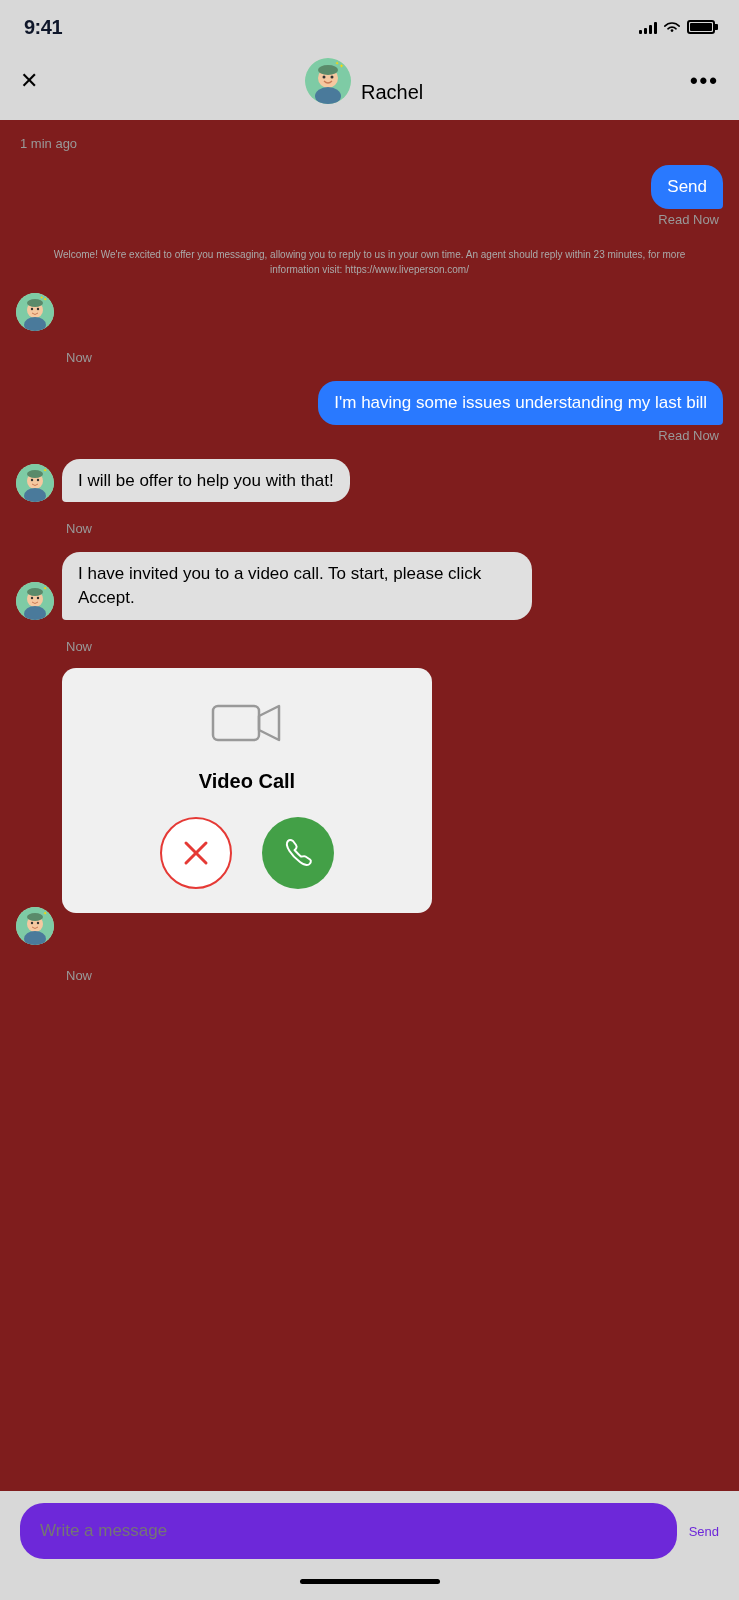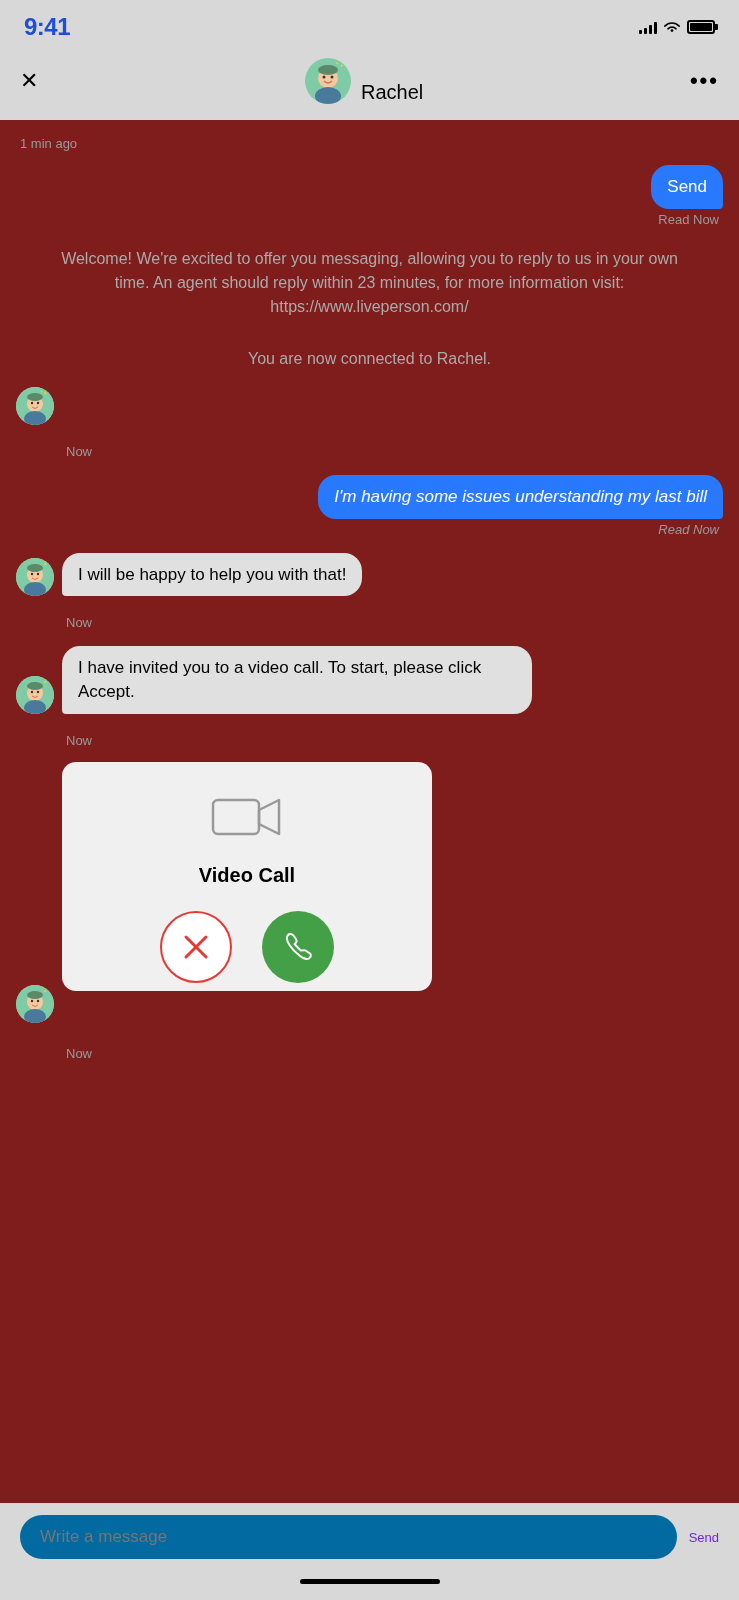--- a/index.html
+++ b/index.html
@@ -16,23 +16,23 @@
     
     .status-bar {
       background: #d8d8d8;
       display: flex;
       align-items: center;
       justify-content: space-between;
       padding: 10px 24px 6px 24px;
       height: 50px;
     }
     .status-time {
-      font-size: 24px;
+      font-size: 20px;
       font-weight: 700;
-      color: #1d4ed8;
+      color: #0f172a;
       letter-spacing: -0.5px;
     }
     .status-icons {
       display: flex;
       align-items: center;
       gap: 6px;
     }
     .signal-bars {
       display: flex;
       align-items: flex-end;
@@ -200,31 +200,31 @@
     .message-time {
       font-size: 13px;
       color: #999;
       margin-top: 19px;
       padding-left: 50px;
     }
 
     
     .system-message {
       text-align: center;
-      font-size: 16px;
+      font-size: 10px;
       color: #aaa;
       padding: 12px 30px;
       line-height: 1.5;
     }
 
     
     .video-card {
       background: #f0f0f0;
       border-radius: 14px;
-      padding: 30px 20px 8px 20px;
+      padding: 30px 20px 24px 20px;
       width: 370px;
       display: flex;
       flex-direction: column;
       align-items: center;
       gap: 16px;
       margin-left: 46px;
       margin-top: 6px;
     }
     .video-icon {
       color: #999;
@@ -272,24 +272,24 @@
     
     .input-bar {
       background: #d8d8d8;
       padding: 12px 20px 10px 20px;
       display: flex;
       align-items: center;
       gap: 12px;
     }
     .message-input {
       flex: 1;
-      background: #0369a1;
+      background: #6d28d9;
       border-radius: 24px;
       border: none;
-      padding: 12px 20px;
+      padding: 18px 20px;
       font-size: 17px;
       color: #bbb;
       outline: none;
     }
     .send-btn {
       font-size: 13px;
       font-weight: 500;
       color: #6d28d9;
       background: none;
       border: none;
@@ -368,61 +368,60 @@
 <div class="chat-area">
 
   <div class="timestamp-header">1 min ago</div>
 
   <div class="message-row sent">
     <div class="bubble sent">Send</div>
     <div class="read-status">Read  Now</div>
   </div>
 
   <div class="system-message">Welcome! We're excited to offer you messaging, allowing you to reply to us in your own time. An agent should reply within 23 minutes, for more information visit: https://www.liveperson.com/</div>
-  <div class="system-message">You are now connected to Rachel.</div>
 
   <div class="message-row received">
     <div class="message-with-avatar">
       <div class="agent-avatar">
         <svg width="38" height="38" viewBox="0 0 38 38">
           <circle cx="19" cy="19" r="19" fill="#7ecba5"></circle>
           <circle cx="19" cy="17" r="8" fill="#f5c8a0"></circle>
           <ellipse cx="19" cy="10" rx="8" ry="4" fill="#5a8a6a"></ellipse>
           <ellipse cx="19" cy="32" rx="11" ry="8" fill="#4a7a9b"></ellipse>
           <circle cx="16" cy="16" r="1.2" fill="#333"></circle>
           <circle cx="22" cy="16" r="1.2" fill="#333"></circle>
           <path d="M16 20 Q19 23 22 20" stroke="#c97b55" stroke-width="1" fill="none"></path>
           <text x="27" y="8" font-size="5" fill="#ffd700">✦</text>
           <text x="24" y="6" font-size="4" fill="#ffd700">✦</text>
         </svg>
       </div>
     </div>
     <div class="message-time">Now</div>
   </div>
 
-  <div class="message-row sent" style="margin-top:8px;font-style:italic;">
+  <div class="message-row sent" style="margin-top:8px;">
     <div class="bubble sent" style="max-width:520px;">I'm having some issues understanding my last bill</div>
     <div class="read-status">Read  Now</div>
   </div>
 
   <div class="message-row received" style="margin-top:8px;">
     <div class="message-with-avatar">
       <div class="agent-avatar">
         <svg width="38" height="38" viewBox="0 0 38 38">
           <circle cx="19" cy="19" r="19" fill="#7ecba5"></circle>
           <circle cx="19" cy="17" r="8" fill="#f5c8a0"></circle>
           <ellipse cx="19" cy="10" rx="8" ry="4" fill="#5a8a6a"></ellipse>
           <ellipse cx="19" cy="32" rx="11" ry="8" fill="#4a7a9b"></ellipse>
           <circle cx="16" cy="16" r="1.2" fill="#333"></circle>
           <circle cx="22" cy="16" r="1.2" fill="#333"></circle>
           <path d="M16 20 Q19 23 22 20" stroke="#c97b55" stroke-width="1" fill="none"></path>
           <text x="27" y="8" font-size="5" fill="#ffd700">✦</text>
         </svg>
       </div>
-      <div class="bubble received">I will be happy to help you with that!</div>
+      <div class="bubble received">I will be offer to help you with that!</div>
     </div>
     <div class="message-time">Now</div>
   </div>
 
   <div class="message-row received" style="margin-top:8px;">
     <div class="message-with-avatar">
       <div class="agent-avatar">
         <svg width="38" height="38" viewBox="0 0 38 38">
           <circle cx="19" cy="19" r="19" fill="#7ecba5"></circle>
           <circle cx="19" cy="17" r="8" fill="#f5c8a0"></circle>

